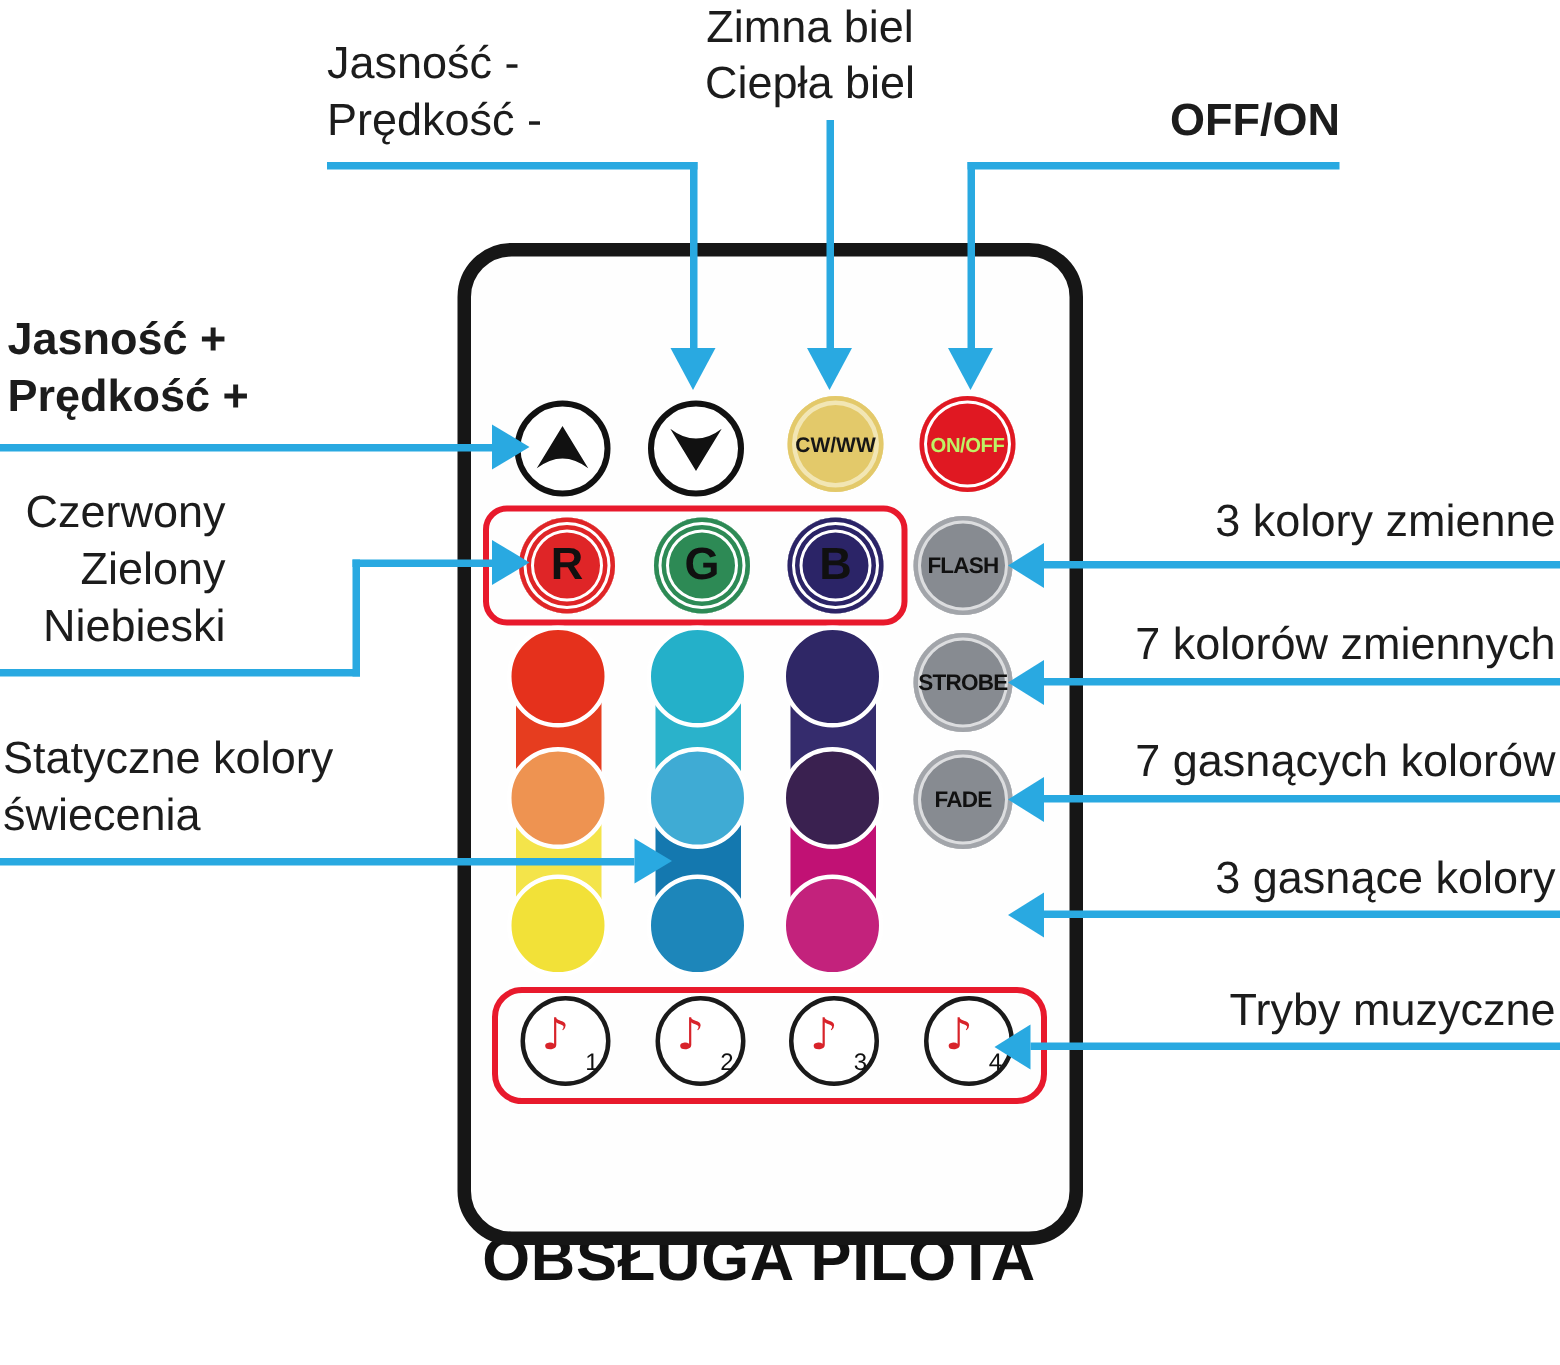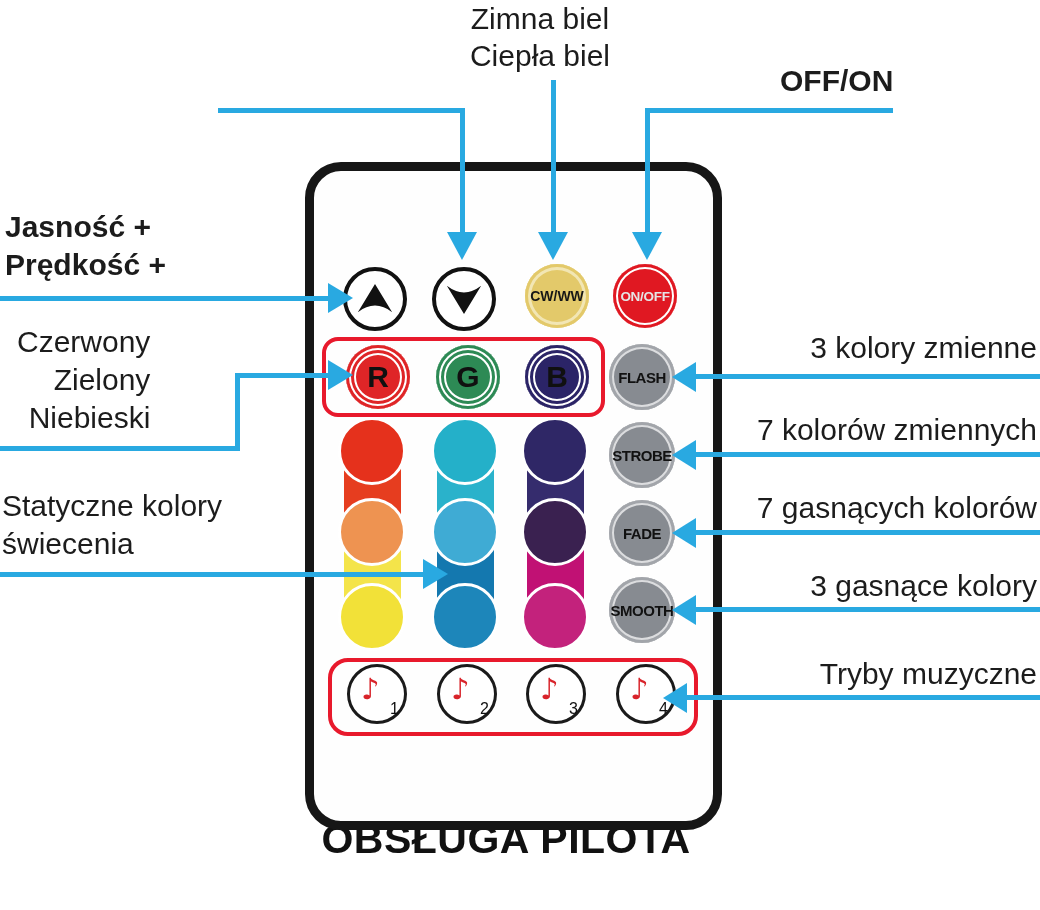--- a/index.html
+++ b/index.html
@@ -9,21 +9,21 @@
   .remote{position:absolute;left:305px;top:162px;width:417px;height:668px;box-sizing:border-box;
           background:#fefefe;border:9px solid #161616;border-radius:36px;z-index:1;}
   
   .btn{position:absolute;border-radius:50%;display:flex;align-items:center;justify-content:center;
        box-sizing:border-box;}
   .chev{width:64px;height:64px;border:4px solid #111;background:#fff;}
   .chev svg{width:46px;height:44px;display:block;}
   .cwww{width:64px;height:64px;background:var(--c);box-shadow:inset 0 0 0 3px var(--c),inset 0 0 0 6px #f2e6b4;
         font-size:14px;font-weight:700;color:#161616;}
   .onoff{width:64px;height:64px;background:var(--c);box-shadow:inset 0 0 0 3px var(--c),inset 0 0 0 5px #fff;
-         font-size:13.5px;font-weight:700;color:#e5e5e5;letter-spacing:-0.3px;}
+         font-size:13.5px;font-weight:700;color:#bef264;letter-spacing:-0.3px;}
   .rgbbtn{width:64px;height:64px;background:var(--c);color:#101010;font-size:30px;font-weight:800;
           box-shadow:inset 0 0 0 3px var(--c),inset 0 0 0 5px #fff,inset 0 0 0 8px var(--c),inset 0 0 0 10px #fff;}
   .modebtn{width:66px;height:66px;background:var(--c);color:#111;font-size:15px;font-weight:700;letter-spacing:-0.5px;
            box-shadow:inset 0 0 0 3px #a2a5aa,inset 0 0 0 5px #dcdddf;}
   .redframe{position:absolute;box-sizing:border-box;border:4px solid #e8192c;border-radius:16px;background:transparent;}
   
   .strip{position:absolute;width:57px;background:var(--c);z-index:1;}
   .swatch{position:absolute;width:62px;height:62px;border:3px solid #fff;border-radius:50%;
           background:var(--c);z-index:2;}
   
@@ -94,23 +94,20 @@
 
   <div class="btn modebtn" style="left: 609px; top: 344px; z-index: 2; --c: #878b91;">
       <span>FLASH</span>
     </div>
   <div class="btn modebtn" style="left: 609px; top: 422px; z-index: 2; --c: #878b91;">
       <span>STROBE</span>
     </div>
   <div class="btn modebtn" style="left: 609px; top: 500px; z-index: 2; --c: #878b91;">
       <span>FADE</span>
     </div>
-  <div class="btn modebtn" style="left: 609px; top: 577px; z-index: 2; --c: #878b91;">
-      <span>SMOOTH</span>
-    </div>
 
   <div class="strip" style="left: 344px; top: 451px; height: 81px; --c: #e63d1f;"></div>
   <div class="strip" style="left: 344px; top: 532px; height: 85px; --c: #f4e44a;"></div>
   <div class="swatch" style="left: 338px; top: 417px; --c: #e5311c;"></div>
   <div class="swatch" style="left: 338px; top: 498px; --c: #ee9351;"></div>
   <div class="swatch" style="left: 338px; top: 583px; --c: #f2e138;"></div>
 
   <div class="strip" style="left: 437px; top: 451px; height: 81px; --c: #2ab2cb;"></div>
   <div class="strip" style="left: 437px; top: 532px; height: 85px; --c: #1478af;"></div>
   <div class="swatch" style="left: 431px; top: 417px; --c: #24b0c9;"></div>
@@ -137,20 +134,24 @@
     <span class="num">3</span>
   </div>
   <div class="btn musicbtn" style="left:616px;top:664px;z-index:2;">
     <span class="note" style="color: rgb(216, 35, 42);">♪</span>
     <span class="num">4</span>
   </div>
 
   <div class="footer" style="top:749px;">Music RGB Controller</div>
   <div class="footer" style="top:778px;">Item on.:ECCO-2131MS</div>
 
+  <div class="lbl" style="left:218px;top:24px;">
+    <div>Jasność -</div>
+    <div>Prędkość -</div>
+  </div>
   <div class="lbl center" style="left:450px;top:0px;width:180px;line-height:37px;">
     <div>Zimna biel</div>
     <div>Ciepła biel</div>
   </div>
   <div class="lbl bold" style="left:780px;top:62px;">OFF/ON</div>
   <div class="lbl" style="left:5px;top:208px;font-weight:bold;">
     <div>Jasność +</div>
     <div>Prędkość +</div>
   </div>
   <div class="lbl" style="left:17px;top:323px;text-align:right;">

